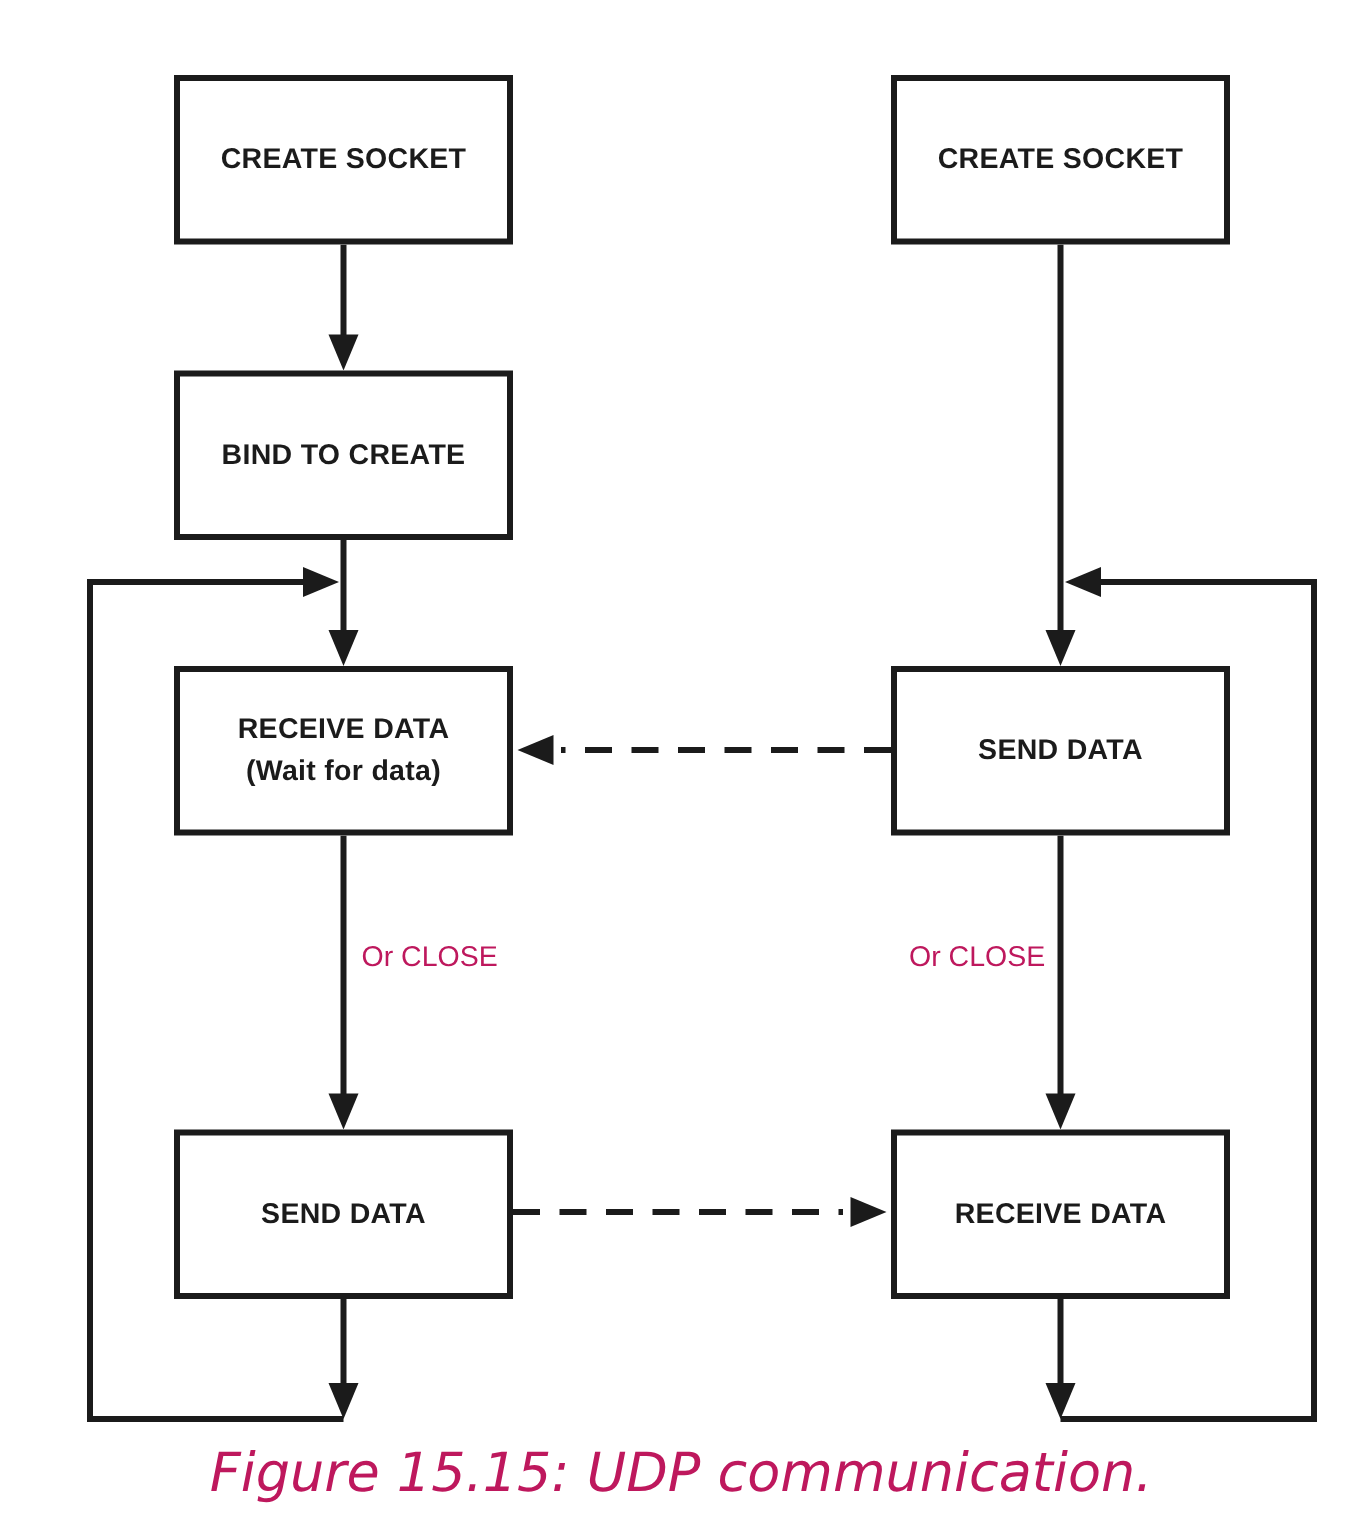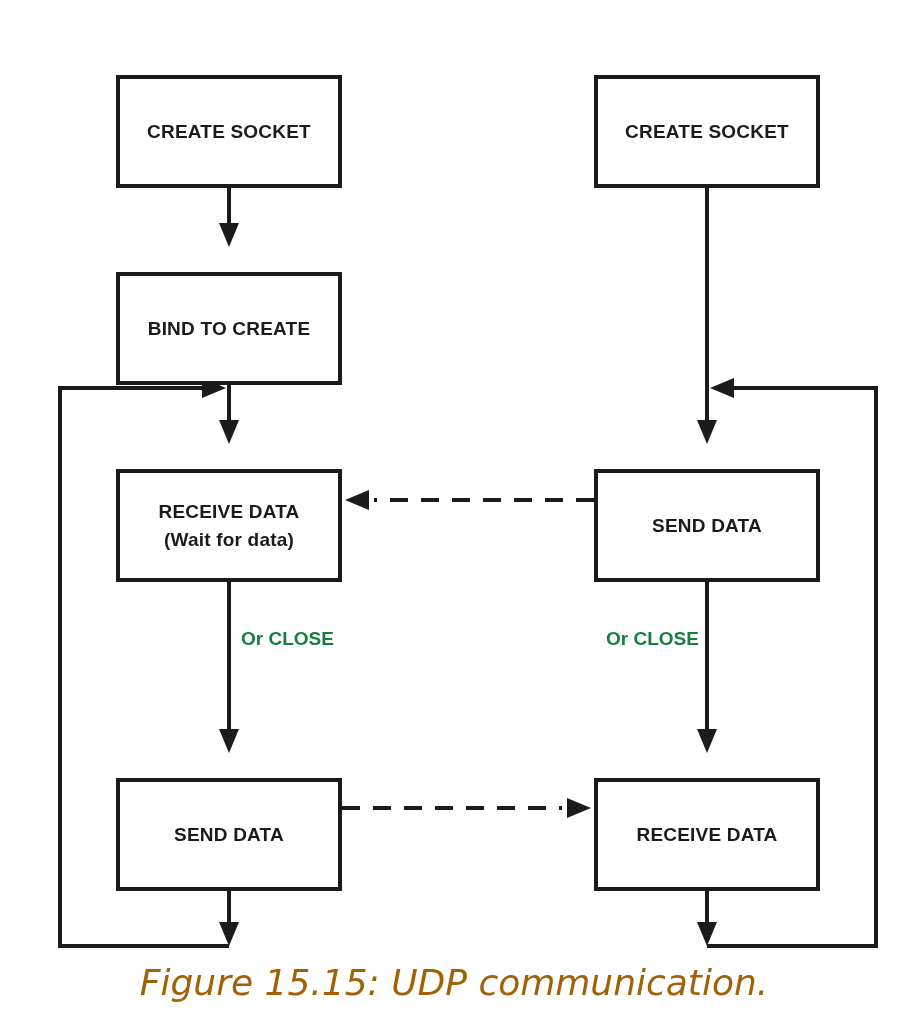--- a/index.html
+++ b/index.html
@@ -32,45 +32,44 @@
     display: flex;
     flex-direction: column;
     align-items: center;
     justify-content: center;
     text-align: center;
     font-weight: bold;
     font-size: 19px;
     line-height: 28px;
     color: #1b1b1b;
     letter-spacing: 0.2px;
-    margin-top: 25px;
   }
   .col-left  { left: 116px; }
   .col-right { left: 594px; }
   .row-1 { top: 50px; }
   .row-2 { top: 247px; }
   .row-3 { top: 444px; }
   .row-4 { top: 753px; }
   .edge-label {
     position: absolute;
-    font-weight: bold;
+    font-weight: normal;
     font-size: 19px;
-    color: #15803d;
+    color: #be185d;
     white-space: nowrap;
   }
   .caption {
     position: absolute;
     left: 0;
     top: 962px;
     width: 908px;
     text-align: center;
     font-family: "DejaVu Sans", sans-serif;
     font-style: italic;
     font-size: 36px;
-    color: #a16207;
+    color: #be185d;
   }
   .stroke {
     stroke: #1b1b1b;
     stroke-width: 4;
     fill: none;
   }
   .dashed {
     stroke-dasharray: 18 13;
   }
   .head {

